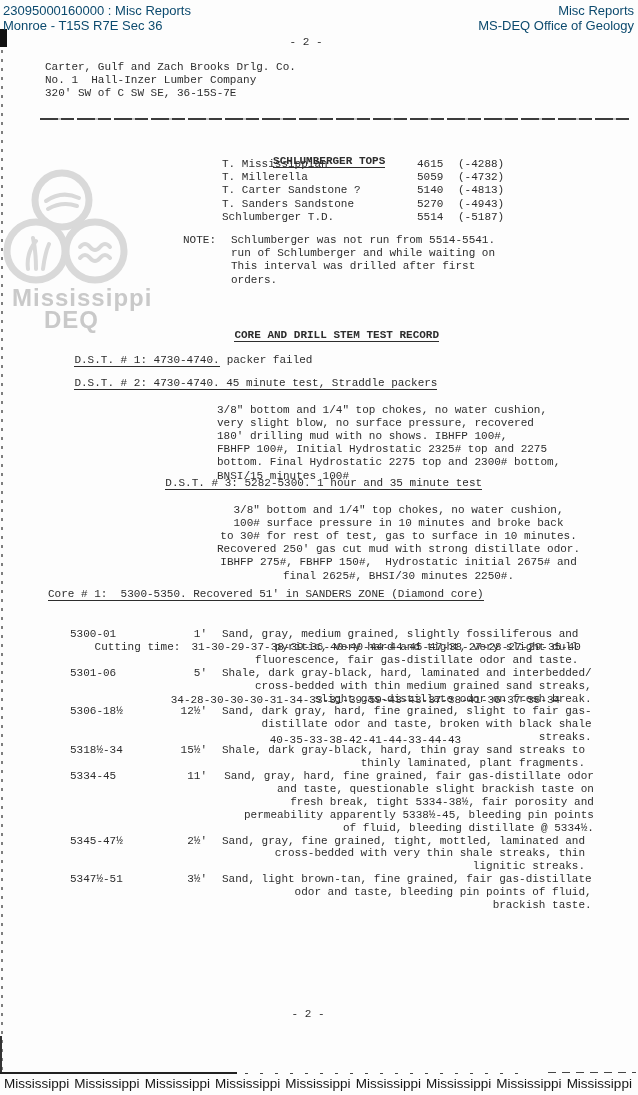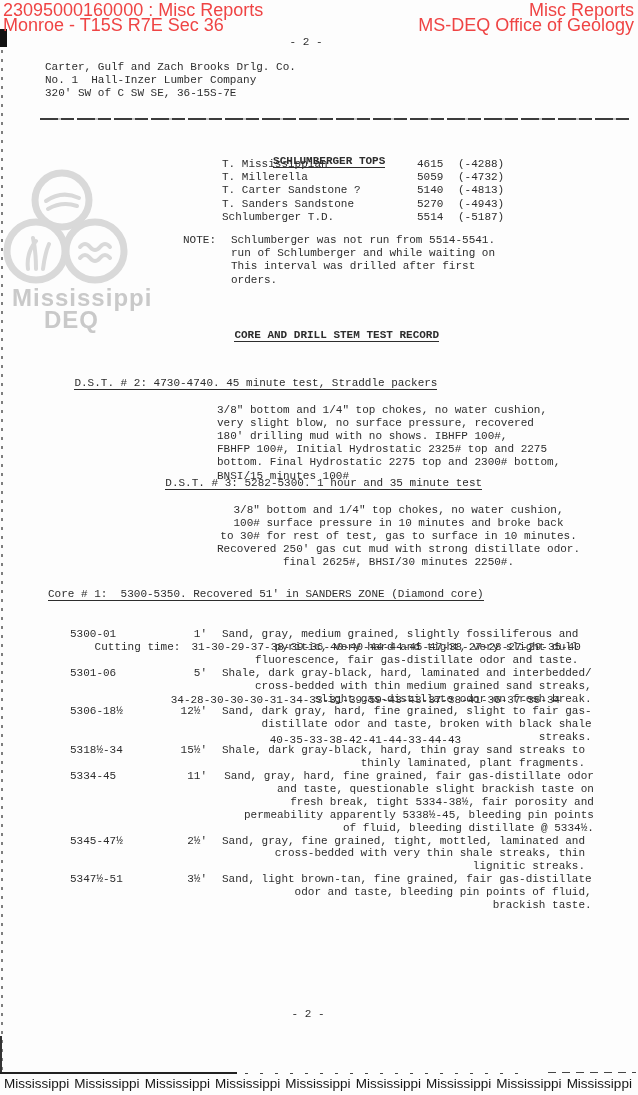--- a/index.html
+++ b/index.html
@@ -1,19 +1,19 @@
 <!DOCTYPE html>
 <html><head>
 <meta charset="utf-8">
 <style>
   html,body{margin:0;padding:0;background:#e8e8e8;}
   #doc{position:relative;width:638px;height:1095px;background:#fdfdfd;overflow:hidden;}
 
   
-  .hdr{position:absolute;font-family:"Liberation Sans",sans-serif;font-size:18px;line-height:15px;color:#ef4444;z-index:3;}
+  .hdr{position:absolute;font-family:"Liberation Sans",sans-serif;font-size:13px;line-height:15px;color:#0c4a6e;z-index:3;}
   #hdr-left{top:3px;left:3px;}
   #hdr-right{top:3px;right:4px;text-align:right;}
 
   
   .tw{font-family:"Liberation Mono","DejaVu Sans Mono",monospace;font-size:11px;line-height:13.2px;color:#2d2d2d;white-space:pre;z-index:2;}
   .abs{position:absolute;}
   .u{border-bottom:1px solid #2d2d2d;padding-bottom:0px;}
   .bold{font-weight:bold;}
 
   #pg-top{top:36px;left:0;width:612px;text-align:center;}
@@ -134,27 +134,31 @@
 
   <div id="note" class="tw abs">
     <span id="note-label">NOTE:</span>
     <span id="note-lines"><div>Schlumberger was not run from 5514-5541.</div><div>run of Schlumberger and while waiting on</div><div>This interval was drilled after first</div><div>orders.</div></span>
   </div>
 
   <div id="core-title" class="tw abs bold">
     <span class="u">CORE AND DRILL STEM TEST RECORD</span>
   </div>
 
+  <div id="dst-0" class="tw dst">
+    <span class="u">D.S.T. # 1: 4730-4740.</span><span class="dst-tail">packer failed</span>
+    <div class="dst-details"></div>
+  </div>
   <div id="dst-1" class="tw dst">
     <span class="u">D.S.T. # 2: 4730-4740. 45 minute test, Straddle packers</span><span class="dst-tail"></span>
     <div class="dst-details"><div>3/8" bottom and 1/4" top chokes, no water cushion,</div><div>very slight blow, no surface pressure, recovered</div><div>180' drilling mud with no shows. IBHFP 100#,</div><div>FBHFP 100#, Initial Hydrostatic 2325# top and 2275</div><div>bottom. Final Hydrostatic 2275 top and 2300# bottom,</div><div>BNSI/15 minutes 100#</div></div>
   </div>
   <div id="dst-2" class="tw dst">
     <span class="u">D.S.T. # 3: 5282-5300. 1 hour and 35 minute test</span><span class="dst-tail"></span>
-    <div class="dst-details"><div>3/8" bottom and 1/4" top chokes, no water cushion,</div><div>100# surface pressure in 10 minutes and broke back</div><div>to 30# for rest of test, gas to surface in 10 minutes.</div><div>Recovered 250' gas cut mud with strong distillate odor.</div><div>final 2625#, BHSI/30 minutes 2250#.</div></div>
+    <div class="dst-details"><div>3/8" bottom and 1/4" top chokes, no water cushion,</div><div>100# surface pressure in 10 minutes and broke back</div><div>to 30# for rest of test, gas to surface in 10 minutes.</div><div>Recovered 250' gas cut mud with strong distillate odor.</div><div>IBHFP 275#, FBHFP 150#,  Hydrostatic initial 2675# and</div><div>final 2625#, BHSI/30 minutes 2250#.</div></div>
   </div>
 
   <div id="core-sec" class="tw abs">
     <div><span class="u">Core # 1:  5300-5350. Recovered 51' in SANDERS ZONE (Diamond core)</span></div>
     <div id="cutting-row">
       <span id="cutting-label">Cutting time:</span><span>31-30-29-37-38-39-36-40-40-44-44-45-47-38-27-28-27-29-35-40</span>
     </div>
     <div class="ct-cont">34-28-30-30-30-31-34-33-31-39-59-43-43-37-38-41-36-37-36-34</div>
     <div class="ct-cont">40-35-33-38-42-41-44-33-44-43</div>
   </div>

